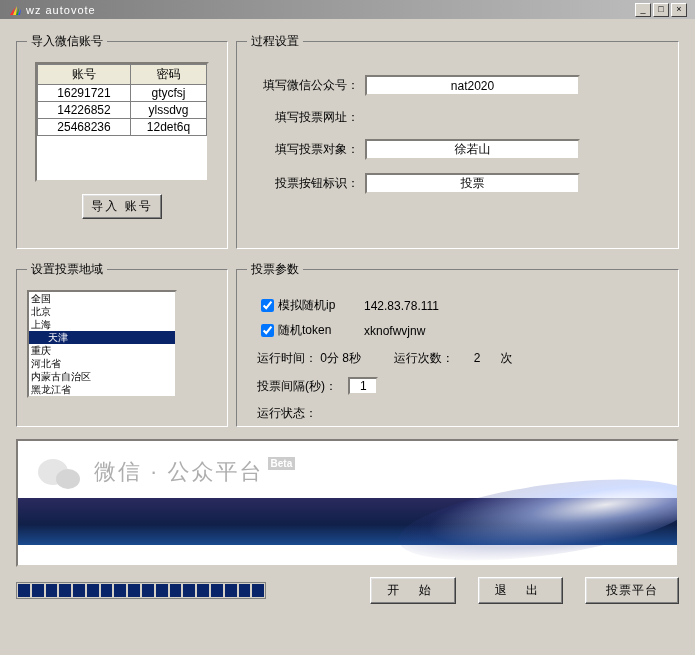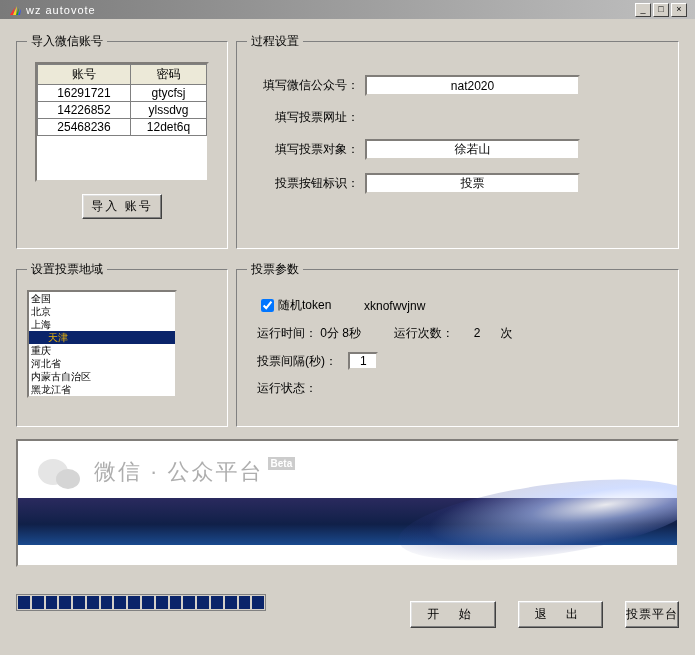--- a/index.html
+++ b/index.html
@@ -86,21 +86,20 @@
   background: #d4d0c8;
   border: 1px solid #fff;
   border-right-color: #404040;
   border-bottom-color: #404040;
   box-shadow: inset -1px -1px 0 #808080, inset 1px 1px 0 #dfdfdf;
   font-family: inherit;
   font-size: 12px;
   padding: 3px 14px;
   cursor: pointer;
   letter-spacing: 4px;
-  margin-top: 24px;
 }
 .btn-import { display: block; margin: 12px auto 0 auto; padding: 3px 8px; letter-spacing: 2px;}
 
 
 .field-row {
   display: flex;
   align-items: center;
   margin: 13px 0;
 }
 .field-row .lbl { width: 118px; text-align: right; padding-right: 6px; }
@@ -120,21 +119,21 @@
   background: #fff;
   border: 2px inset #d4d0c8;
   width: 150px;
   height: 108px;
   overflow-y: scroll;
   overflow-x: hidden;
   font-size: 10px;
   line-height: 13px;
 }
 .listbox .opt { padding: 0 2px; white-space: nowrap; cursor: pointer;}
-.listbox .opt.sel { background: #0a246a; color: #eab308; padding-left: 19px; }
+.listbox .opt.sel { background: #0a246a; color: #ffffff; padding-left: 19px; }
 
 
 .param-row { display: flex; align-items: center; margin: 6px 0; padding-left: 10px; }
 .chk { margin-right: 4px; }
 .param-lbl { width: 86px; }
 .param-val { font-family: Arial, sans-serif; }
 .runline { padding-left: 10px; margin: 10px 0; }
 .interval-box {
   border: 2px inset #d4d0c8;
   background: #fff;
@@ -184,21 +183,21 @@
   flex: 0 0 250px;
   height: 17px;
   border: 1px solid #808080;
   background: #d4d0c8;
   display: flex;
   gap: 2px;
   padding: 1px;
 }
 .progress .seg { flex:1; background: #0a246a; }
 .bottom .btn { padding: 4px 16px; letter-spacing: 8px; }
-.bottom .btn:last-child { letter-spacing: 1px; padding: 4px 0; font-family: Liberation Serif, serif;}
+.bottom .btn:last-child { letter-spacing: 1px; padding: 4px 20px; font-family: Liberation Serif, serif;}
 .spacer { flex: 1; }
 
 
 ::-webkit-scrollbar { width:16px; height:16px; background:#d4d0c8;}
 ::-webkit-scrollbar-thumb { background:#d4d0c8; border:1px solid #808080; border-top-color:#fff; border-left-color:#fff;}
 ::-webkit-scrollbar-button { background:#d4d0c8; border:1px solid #808080; border-top-color:#fff; border-left-color:#fff; height:16px; width:16px;}
 ::-webkit-scrollbar-track { background: repeating-conic-gradient(#d4d0c8 0% 25%, #fff 0% 50%) 0/2px 2px; }
 ::-webkit-scrollbar-corner { background:#d4d0c8; }
 </style>
 </head>
@@ -295,20 +294,25 @@
           </div>
       </fieldset>
     </div>
 
     <div class="col-right">
       <fieldset class="gb" style="height:166px;">
         <legend>投票参数</legend>
 
         <div class="param-row">
           <input type="checkbox" class="chk" checked="" style="">
+          <span class="param-lbl">模拟随机ip</span>
+          <span class="param-val">142.83.78.111</span>
+        </div>
+        <div class="param-row">
+          <input type="checkbox" class="chk" checked="" style="">
           <span class="param-lbl">随机token</span>
           <span class="param-val">xknofwvjnw</span>
         </div>
 
         <div class="runline">
           <span>运行时间：</span>
           <span style="display:inline-block;width:70px;">0分 8秒</span>
           <span>运行次数：</span>
           <span style="display:inline-block;width:40px;text-align:center;">2</span>
           <span>次</span>

